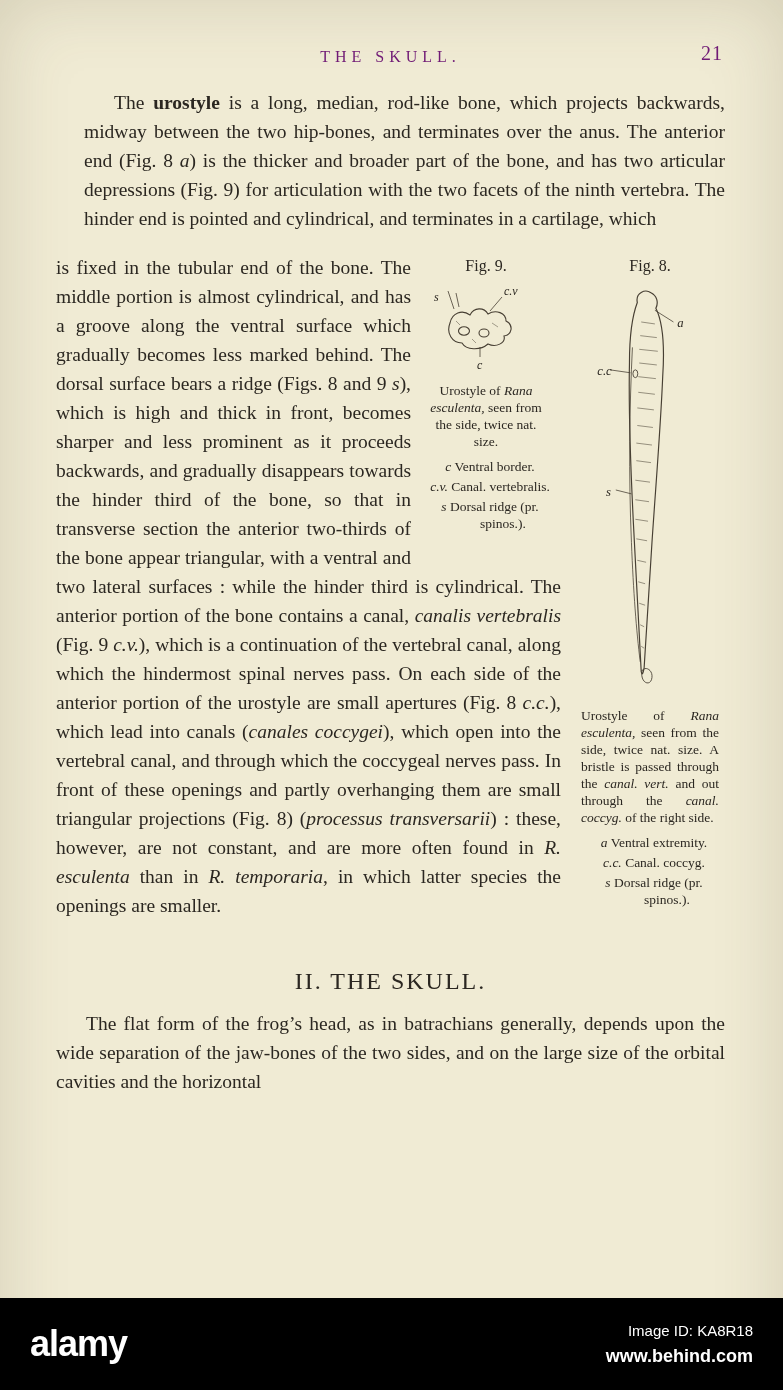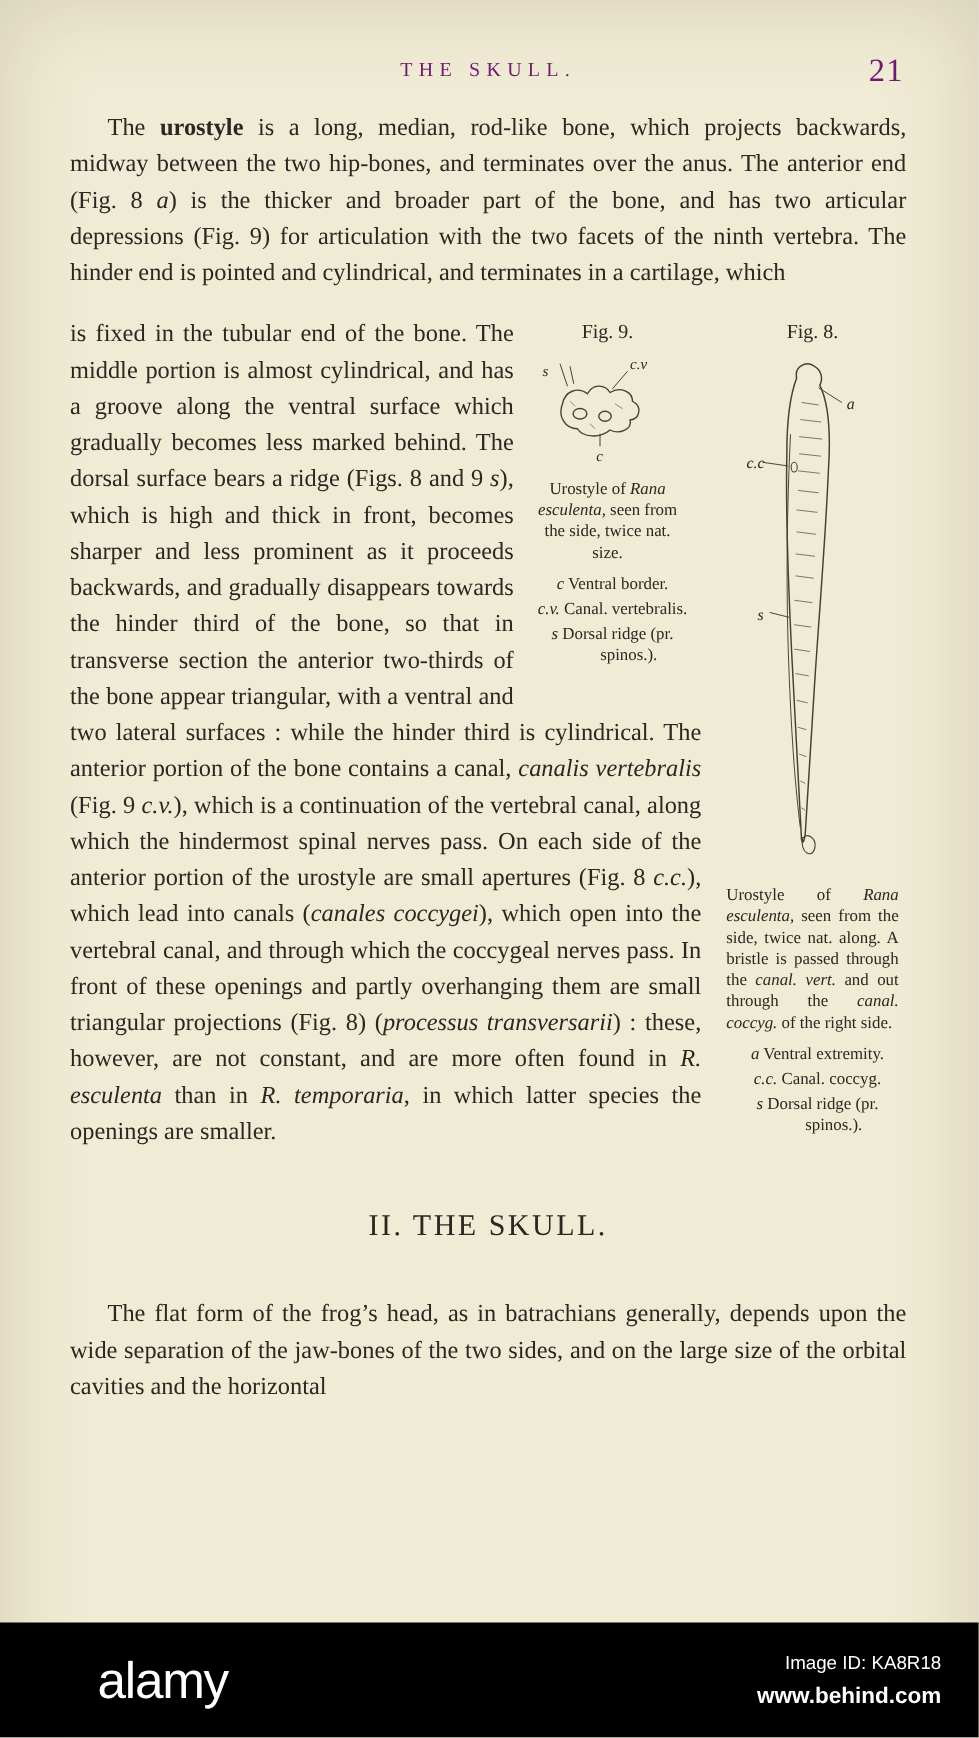--- a/index.html
+++ b/index.html
@@ -8,56 +8,56 @@
     width:783px; height:1390px;
     background:#f0ebd4;
     color:#2b2721;
     font-family:"Liberation Serif", serif;
     overflow:hidden;
     box-shadow: inset 0 0 70px rgba(90,80,50,0.18);
   }
   .content { padding:48px 58px 0 56px; position:relative; }
 
   .running-header { position:relative; text-align:center; font-size:16px; letter-spacing:5px; color:#701a75;font-family:Liberation Serif, serif; }
-  .page-number { position:absolute; right:2px; top:-6px; font-size:26px; letter-spacing:1px; }
+  .page-number { position:absolute; right:2px; top:-6px; font-size:20px; letter-spacing:1px; }
 
   .section-heading { text-align:center; font-size:20px; margin-top:36px; }
   .sc { font-variant:small-caps; letter-spacing:1px; }
   .it { font-style:italic; }
   .bd { font-weight:bold; }
 
   .body-text {
     font-size:19.5px; line-height:29px; text-align:justify;
     hyphens:auto; -webkit-hyphens:auto;
   }
-  .para-first { margin-top:22px; text-indent:30px; }
+  .para-first { margin-top:22px; text-indent:30px;margin-left:28px; }
   .para-cont  { margin-top:0; }
 
   .fig-float { text-align:center; }
   .fig8-float { float:right; width:150px; margin:4px 0 10px 14px; }
   .fig9-float { float:right; width:134px; margin:4px 8px 12px 8px; }
   .fig-label { font-size:16px; margin-bottom:4px; }
   .fig-svg { display:block; margin:0 auto; }
   .fig-caption { font-size:13.5px; line-height:17px; margin-top:8px; }
   .fig9-float .fig-caption { text-align:center; padding:0 4px; }
   .fig8-float .fig-caption { text-align:justify; padding:0 6px; }
   .fig-legend { margin-top:8px; text-align:center; padding:0 2px 0 10px; }
   .legend-row { font-size:13.5px; line-height:17px; padding-left:26px; text-indent:-26px; margin-bottom:3px; }
 
   .skull-heading { clear:both; text-align:center; font-size:24px; letter-spacing:2px; margin-top:48px; }
-  .skull-para { margin-top:42px; text-indent:30px; }
+  .skull-para { margin-top:14px; text-indent:30px; }
 
   .watermark-bar {
     position:absolute; left:0; right:0; bottom:0; height:92px;
     background:#000; color:#fff;
     display:flex; align-items:center; justify-content:space-between;
     padding:0 30px; box-sizing:border-box;
     font-family:"Liberation Sans", sans-serif;
   }
-  .alamy-logo { font-size:41px; font-weight:normal; letter-spacing:-1px;margin-left:48px; }
+  .alamy-logo { font-size:36px; font-weight:bold; letter-spacing:-1px; }
   .wm-right { text-align:right; }
   .wm-id { font-size:15px; margin-bottom:7px; }
   .wm-url { font-size:18px; font-weight:bold; }
 </style>
 </head>
 <body>
 
 <div class="page">
   <div class="content">
 
@@ -83,21 +83,21 @@
             <path d="M20,216 L36,220" stroke-width="0.8"></path>
             <ellipse cx="40" cy="97" rx="2.5" ry="4" stroke-width="0.9"></ellipse>
             <path stroke-width="0.65" opacity="0.85" d="M46,44 L60,46 M45,58 L62,60 M44,72 L63,74 M44,86 L62,88 M43,100 L61,102 M43,116 L60,118 M42,132 L59,134 M42,150 L58,152 M41,168 L57,170 M41,186 L56,188 M40,206 L55,208 M40,226 L54,228 M40,246 L53,248 M41,266 L52,268 M42,288 L51,290 M43,310 L50,312 M44,332 L50,334 M45,354 L49,356 M46,376 L49,378"></path>
           </g>
           <g font-family="Liberation Serif, serif" font-style="italic" font-size="13" fill="#2b2721">
             <text x="83" y="49">a</text>
             <text x="1" y="98">c.c</text>
             <text x="10" y="222">s</text>
           </g>
         </svg>
-        <div class="fig-caption"><span>Urostyle of </span><span class="it">Rana esculenta,</span><span> seen from the side, twice nat. along.  A bristle is passed through the </span><span class="it">canal. vert.</span><span> and out through the </span><span class="it">canal. coccyg.</span><span> of the right side.</span></div>
+        <div class="fig-caption"><span>Urostyle of </span><span class="it">Rana esculenta,</span><span> seen from the side, twice nat. size.  A bristle is passed through the </span><span class="it">canal. vert.</span><span> and out through the </span><span class="it">canal. coccyg.</span><span> of the right side.</span></div>
         <div class="fig-legend">
           <div class="legend-row"><span class="it">a</span><span> Ventral extremity.</span></div>
           <div class="legend-row"><span class="it">c.c.</span><span> Canal. coccyg.</span></div>
           <div class="legend-row"><span class="it">s</span><span> Dorsal ridge (pr. spinos.).</span></div>
         </div>
       </div>
 
       <div class="fig-float fig9-float">
         <div class="fig-label">Fig. 9.</div>
         <svg class="fig-svg" viewBox="0 0 120 95" width="120" height="95" xmlns="http://www.w3.org/2000/svg">

